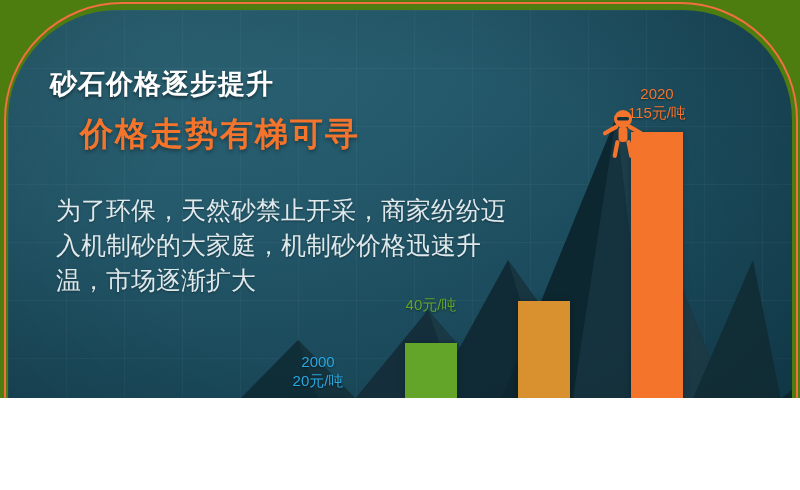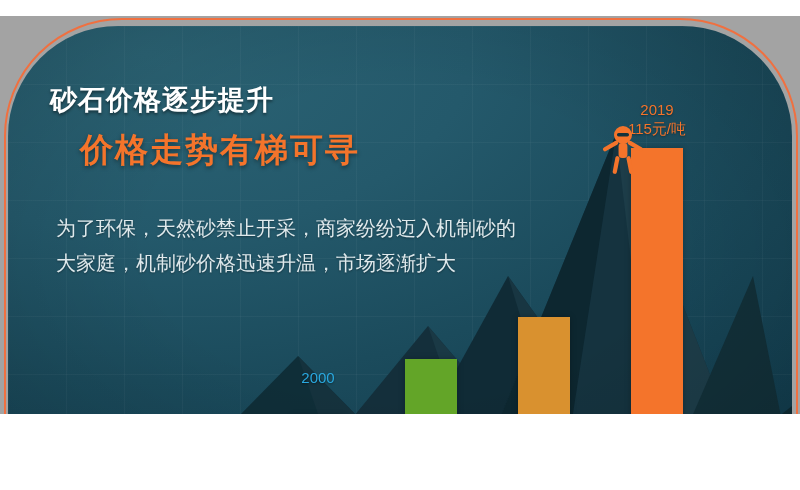--- a/index.html
+++ b/index.html
@@ -1,20 +1,19 @@
 <!DOCTYPE html>
 <html><head>
 <meta charset="utf-8">
 <style>
   html,body{margin:0;padding:0;background:#ffffff;}
   #stage{
     position:relative;width:800px;height:398px;overflow:hidden;
-    background:#a3a3a3;
+    background:#4d7c0f;
     font-family:"Liberation Sans","DejaVu Sans",sans-serif;
-    margin-top:16px;
   }
 
   
   .accent-arc{
     position:absolute;left:4px;top:2px;width:794px;height:486px;
     border:2px solid #F07040;
     border-radius:118px 118px 46px 46px / 118px 118px 46px 46px;
     box-sizing:border-box;
     pointer-events:none;
   }
@@ -53,22 +52,23 @@
     white-space:nowrap;
   }
   .headline2{
     position:absolute;left:72px;top:102px;
     font-size:33px;font-weight:bold;color:#F4742B;letter-spacing:2px;
     text-shadow:0 2px 4px rgba(0,0,0,0.40);
     white-space:nowrap;
   }
   .body-copy{
     position:absolute;left:48px;top:185px;width:462px;
-    font-size:20px;line-height:35px;color:#dfe9ec;
+    font-size:25px;line-height:35px;color:#dfe9ec;
     text-shadow:0 1px 2px rgba(0,0,0,0.35);
+    font-family:Liberation Mono, monospace;
   }
   .brand{
     position:absolute;left:64px;top:424px;
     font-size:23px;font-weight:bold;color:#ffffff;letter-spacing:2px;
     text-shadow:0 2px 3px rgba(0,0,0,0.45);
     white-space:nowrap;
   }
 
   
   .plot{position:absolute;left:0;top:0;width:784px;height:478px;}
@@ -130,27 +130,29 @@
 
     <div class="plot">
 
       <div class="bar" style="left: 284px; width: 52px; height: 56px; bottom: 32px; background: rgb(41, 168, 223); box-shadow: rgba(0, 0, 0, 0.25) 0px 0px 6px;"></div>
       <div class="bar" style="left: 397px; width: 52px; height: 113px; bottom: 32px; background: rgb(99, 165, 40); box-shadow: rgba(0, 0, 0, 0.25) 0px 0px 6px;"></div>
       <div class="bar" style="left: 510px; width: 52px; height: 155px; bottom: 32px; background: rgb(217, 145, 47); box-shadow: rgba(0, 0, 0, 0.25) 0px 0px 6px;"></div>
       <div class="bar" style="left: 623px; width: 52px; height: 324px; bottom: 32px; background: rgb(244, 116, 43); box-shadow: rgba(0, 0, 0, 0.25) 0px 0px 6px;"></div>
 
       <div class="bar-label" style="left: 250px; width: 120px; top: 342px; color: rgb(41, 168, 223); text-align: center;">
         <span class="yr">2000</span>
+        <span class="pr">20元/吨</span>
       </div>
       <div class="bar-label" style="left: 363px; width: 120px; top: 285px; color: rgb(99, 165, 40);">
+        <span class="pr">40元/吨</span>
       </div>
       <div class="bar-label" style="left: 476px; width: 120px; top: 243px; color: rgb(217, 145, 47);">
       </div>
       <div class="bar-label" style="left: 589px; width: 120px; top: 74px; color: rgb(244, 116, 43);">
-        <span class="yr">2019</span>
+        <span class="yr">2020</span>
         <span class="pr">115元/吨</span>
       </div>
 
       <svg class="figure" style="left:592px;top:98px;width:46px;height:52px;" viewBox="0 0 46 52">
         <circle cx="23" cy="11" r="9" fill="#F4742B"></circle>
         <rect x="17" y="9" width="12" height="3.4" rx="1.6" fill="#12323c"></rect>
         <rect x="18.6" y="19" width="8.8" height="15" rx="3.4" fill="#F4742B"></rect>
         <rect x="2" y="20" width="17" height="4.2" rx="2.1" fill="#F4742B" transform="rotate(-30 10.5 22)"></rect>
         <rect x="27" y="20" width="17" height="4.2" rx="2.1" fill="#F4742B" transform="rotate(30 35.5 22)"></rect>
         <rect x="14" y="32" width="4.2" height="18" rx="2.1" fill="#F4742B" transform="rotate(11 16 41)"></rect>

